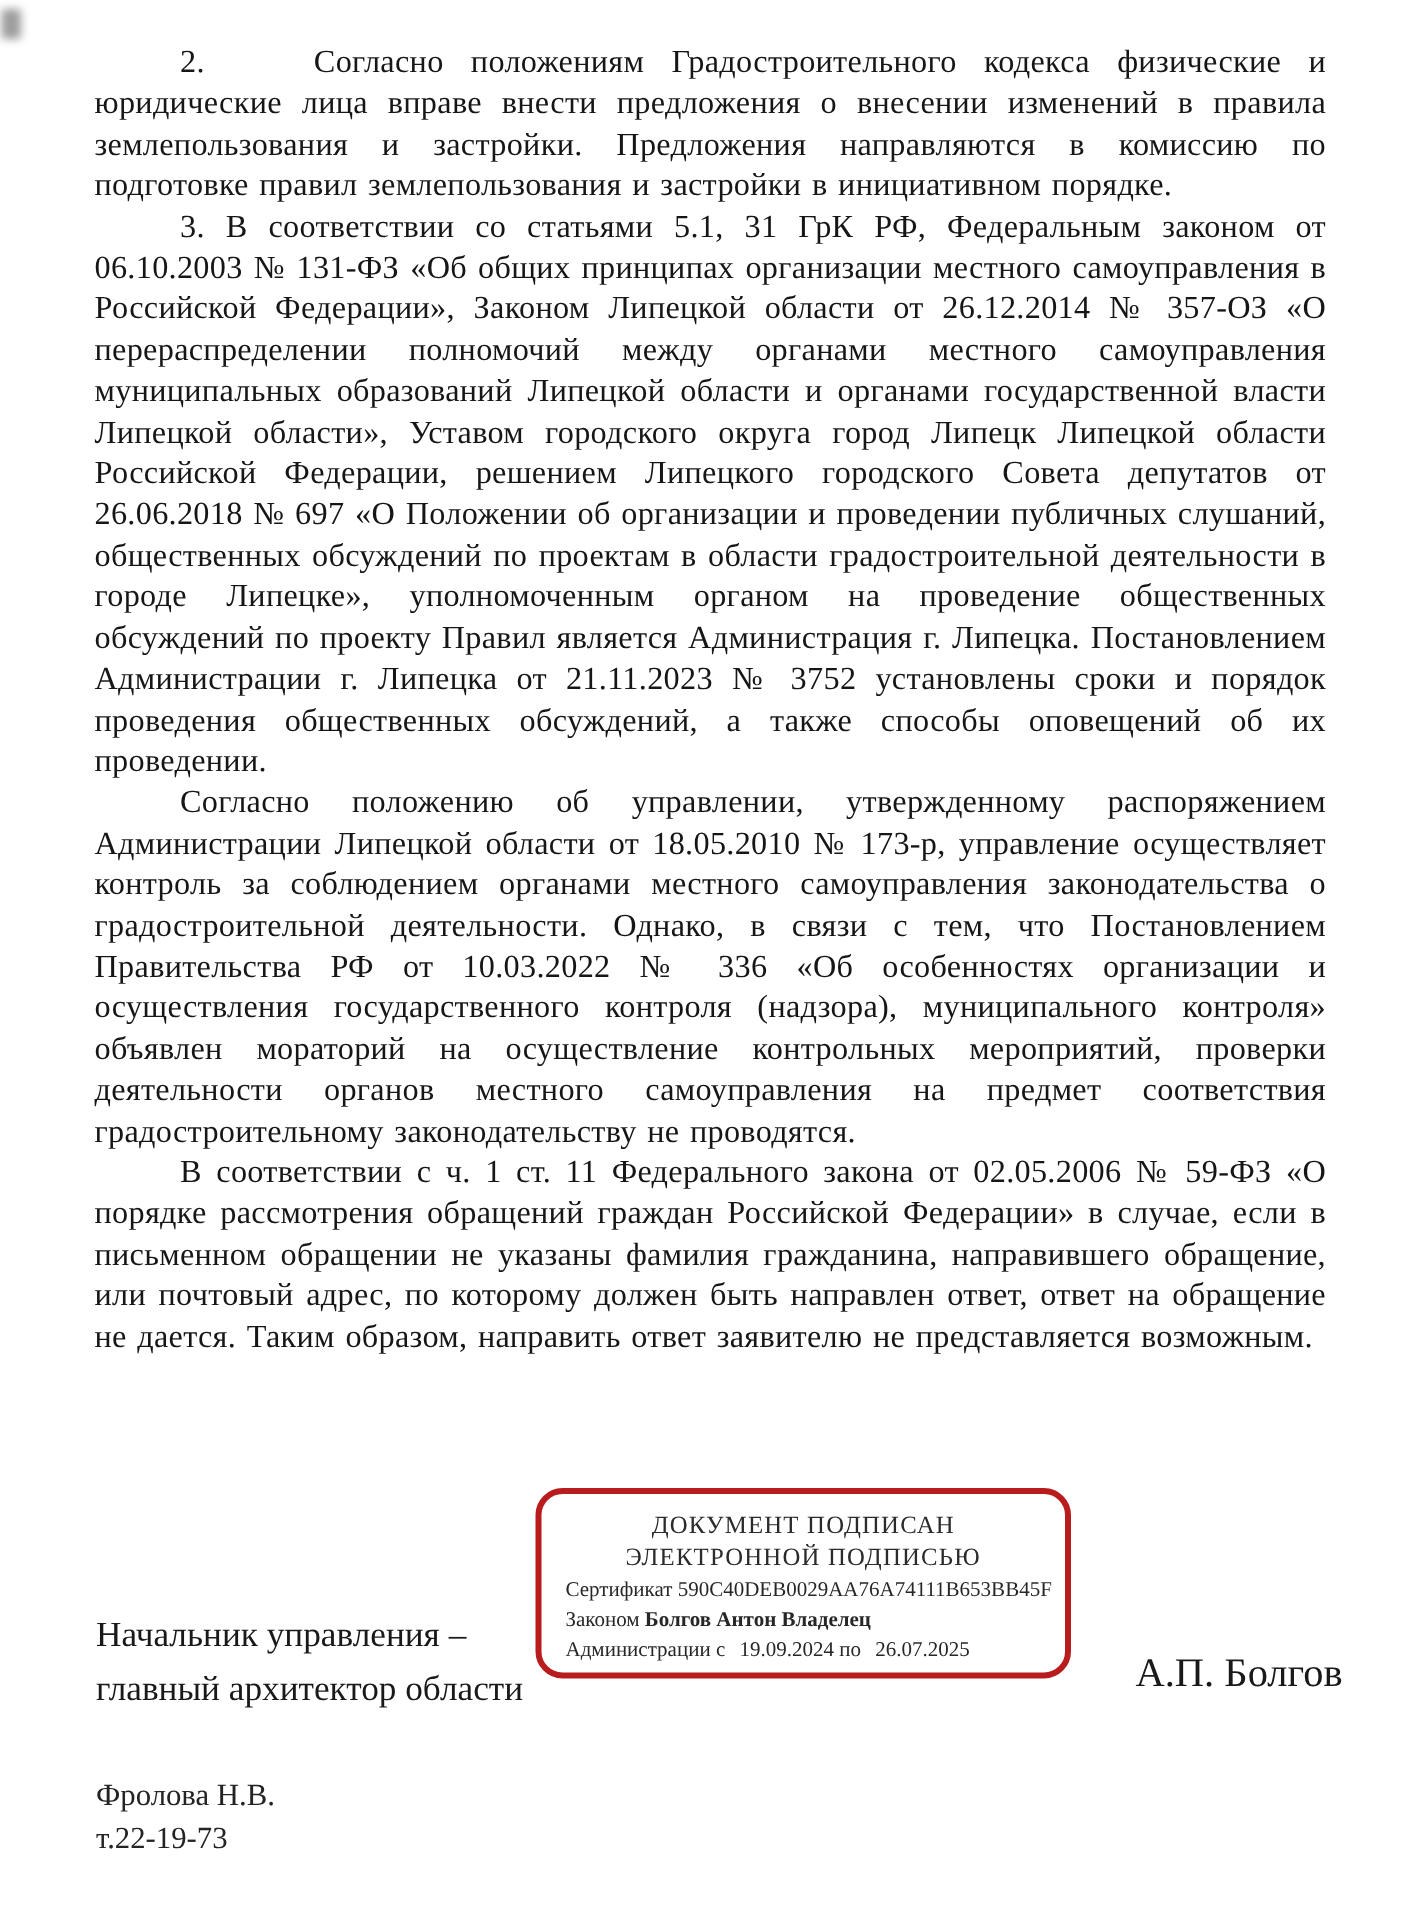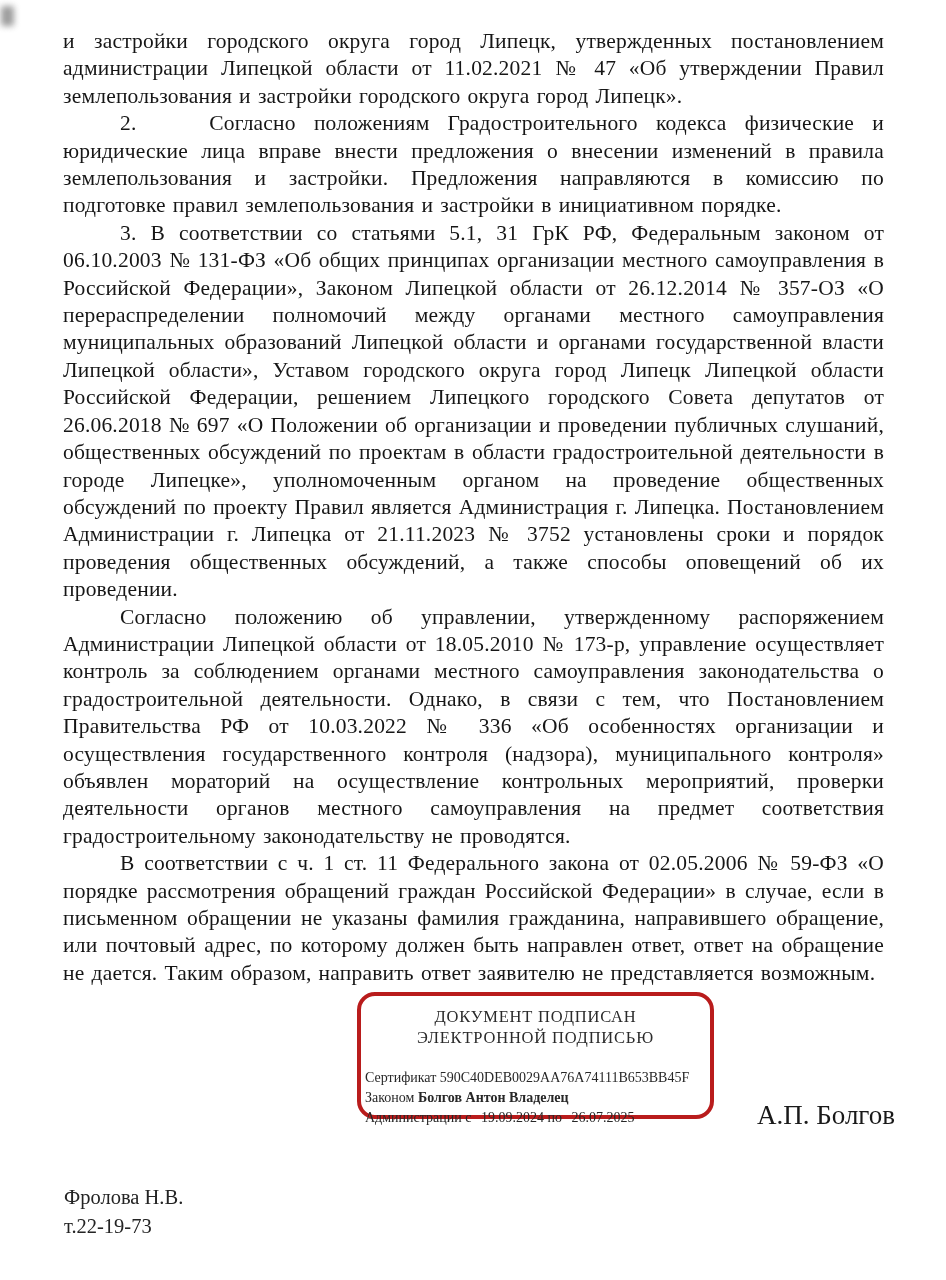--- a/index.html
+++ b/index.html
@@ -50,22 +50,22 @@
   }
   .stamp-title {
     margin-top: 11px;
     text-align: center;
     font-size: 16.5px;
     line-height: 20.5px;
     letter-spacing: 0.8px;
     color: #2b2b2b;
   }
   .stamp-details {
-    margin-top: 20px;
-    padding-left: 4px;
+    margin-top: 3px;
+    padding-left: 16px;
     font-size: 14px;
     line-height: 20px;
     color: #272727;
   }
   .stamp-details .bold { font-weight: bold; }
   .stamp-details .gap { display: inline-block; width: 6px; }
 
   .sig-left {
     position: absolute;
     left: 64px; top: 1072px;
@@ -88,21 +88,20 @@
   }
 </style>
 </head>
 <body>
 
 <div class="page">
 
   <div class="corner-smudge"></div>
 
   <div class="body-text">
-    <p class="no-indent">и застройки городского округа город Липецк, утвержденных постановлением администрации Липецкой области от 11.02.2021 № 47 «Об утверждении Правил землепользования и застройки городского округа город Липецк».</p>
     <p>2.&nbsp;&nbsp;&nbsp;&nbsp;Согласно положениям Градостроительного кодекса физические и юридические лица вправе внести предложения о внесении изменений в правила землепользования и застройки. Предложения направляются в комиссию по подготовке правил землепользования и застройки в инициативном порядке.</p>
     <p>3. В соответствии со статьями 5.1, 31 ГрК РФ, Федеральным законом от 06.10.2003 № 131-ФЗ «Об общих принципах организации местного самоуправления в Российской Федерации», Законом Липецкой области от 26.12.2014 № 357-ОЗ «О перераспределении полномочий между органами местного самоуправления муниципальных образований Липецкой области и органами государственной власти Липецкой области», Уставом городского округа город Липецк Липецкой области Российской Федерации, решением Липецкого городского Совета депутатов от 26.06.2018 № 697 «О Положении об организации и проведении публичных слушаний, общественных обсуждений по проектам в области градостроительной деятельности в городе Липецке», уполномоченным органом на проведение общественных обсуждений по проекту Правил является Администрация г. Липецка. Постановлением Администрации г. Липецка от 21.11.2023 № 3752 установлены сроки и порядок проведения общественных обсуждений, а также способы оповещений об их проведении.</p>
     <p>Согласно положению об управлении, утвержденному распоряжением Администрации Липецкой области от 18.05.2010 № 173-р, управление осуществляет контроль за соблюдением органами местного самоуправления законодательства о градостроительной деятельности. Однако, в связи с тем, что Постановлением Правительства РФ от 10.03.2022 № 336 «Об особенностях организации и осуществления государственного контроля (надзора), муниципального контроля» объявлен мораторий на осуществление контрольных мероприятий, проверки деятельности органов местного самоуправления на предмет соответствия градостроительному законодательству не проводятся.</p>
     <p>В соответствии с ч. 1 ст. 11 Федерального закона от 02.05.2006 № 59-ФЗ «О порядке рассмотрения обращений граждан Российской Федерации» в случае, если в письменном обращении не указаны фамилия гражданина, направившего обращение, или почтовый адрес, по которому должен быть направлен ответ, ответ на обращение не дается. Таким образом, направить ответ заявителю не представляется возможным.</p>
   </div>
 
   <div class="stamp">
     <div class="stamp-title">
       <div>ДОКУМЕНТ ПОДПИСАН</div>
       <div>ЭЛЕКТРОННОЙ ПОДПИСЬЮ</div>
@@ -118,20 +117,24 @@
       </div>
       <div>
         <span>Администрации с</span><span class="gap"></span>
         <span>19.09.2024</span>
         <span>по</span><span class="gap"></span>
         <span>26.07.2025</span>
       </div>
     </div>
   </div>
 
+  <div class="sig-left">
+    <div>Начальник управления –</div>
+    <div>главный архитектор области</div>
+  </div>
 
   <div class="sig-right">А.П. Болгов</div>
 
   <div class="executor">
     <div>Фролова Н.В.</div>
     <div>т.22-19-73</div>
   </div>
 
 </div>
 

